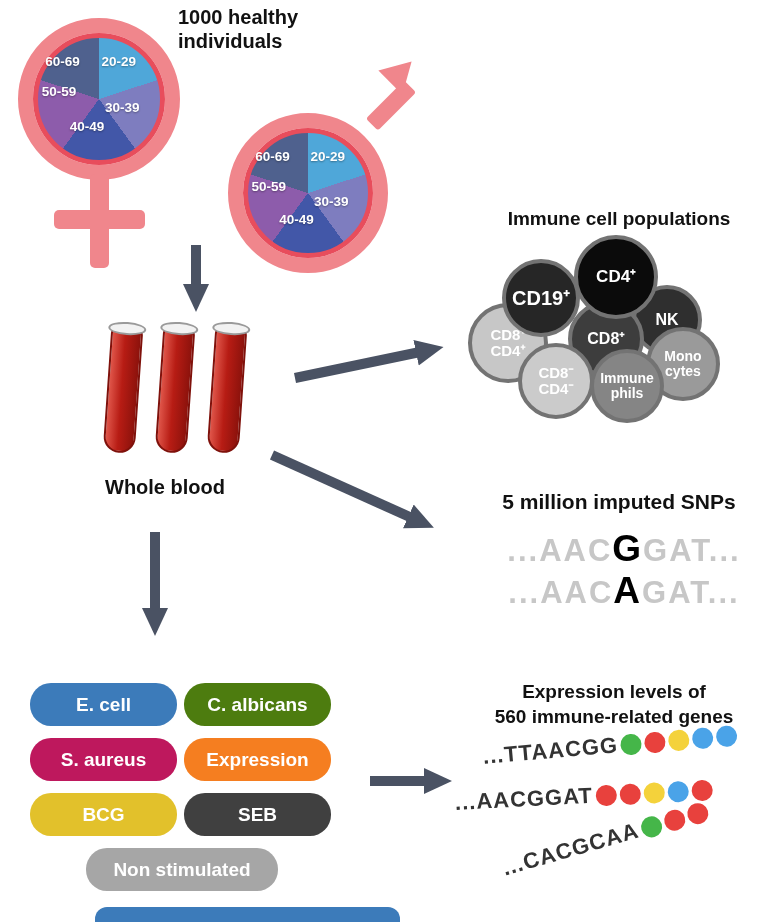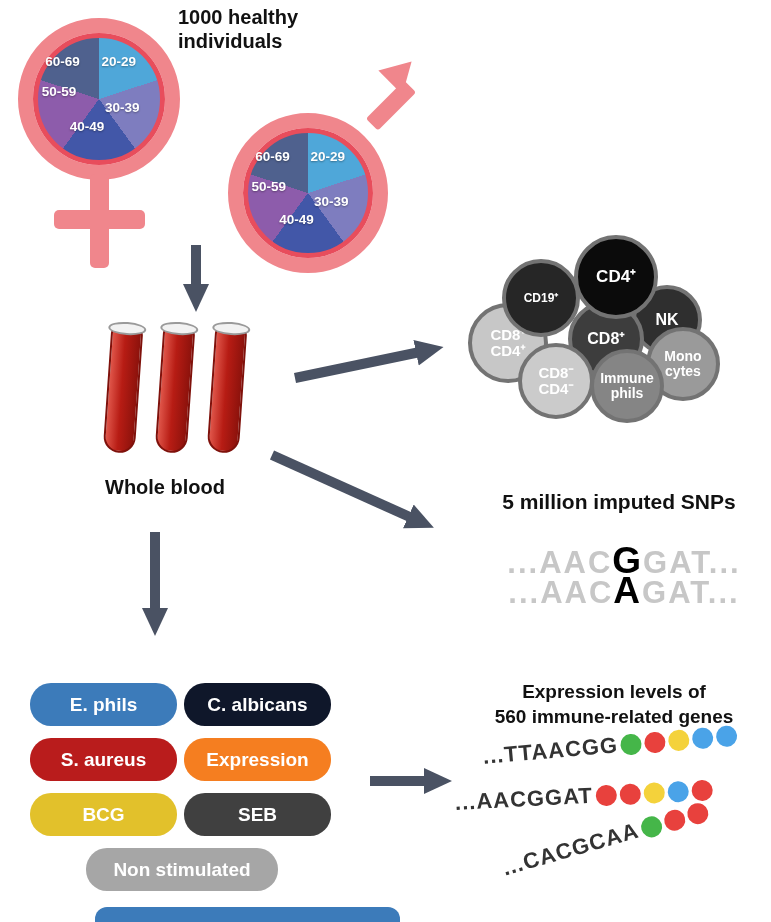--- a/index.html
+++ b/index.html
@@ -59,33 +59,33 @@
     background:linear-gradient(90deg,#e0564a 0%, var(--blood,#b71c14) 45%, #8c120c 100%);
     border:2px solid #7f110b; border-radius:5px 5px 16px 16px; box-sizing:border-box; }
   .tube-rim { position:absolute; left:0; top:0; width:38px; height:13px; background:#f2f2f2;
     border:2px solid #9a9a9a; border-radius:50%; box-sizing:border-box; z-index:2; }
 
   
   .cells { position:absolute; left:468px; top:233px; width:302px; height:212px; }
   .cell { position:absolute; border-radius:50%; border:4px solid #737373; box-sizing:border-box;
     display:flex; align-items:center; justify-content:center; text-align:center; color:#fff;
     font-weight:bold; line-height:1.05; white-space:pre-line; }
-  .c-cd19   { left:34px;  top:26px;  width:78px; height:78px; font-size:12px; }
+  .c-cd19   { left:34px;  top:26px;  width:78px; height:78px; font-size:20px; }
   .c-cd4    { left:106px; top:2px;   width:84px; height:84px; font-size:17px; }
   .c-nk     { left:164px; top:52px;  width:70px; height:70px; font-size:16px; }
   .c-cd8    { left:100px; top:68px;  width:76px; height:76px; font-size:16px; }
   .c-cd8cd4 { left:0px;   top:70px;  width:80px; height:80px; font-size:15px; }
   .c-mono   { left:178px; top:94px;  width:74px; height:74px; font-size:14px; }
   .c-neutro { left:122px; top:116px; width:74px; height:74px; font-size:14px; }
   .c-dn     { left:50px;  top:110px; width:76px; height:76px; font-size:15px; }
 
   
   .snp-row { position:absolute; left:478px; width:292px; text-align:center; font-weight:bold;
     font-size:31px; letter-spacing:2px; color:#c7c7c7; }
-  .snp-1 { top:528px;margin-top:12px; } .snp-2 { top:570px; }
+  .snp-1 { top:528px; } .snp-2 { top:570px; }
   .snp-var { color:#000; font-size:37px; }
 
   
   .pill { position:absolute; width:147px; height:43px; border-radius:21px; color:#fff;
     font-weight:bold; font-size:19px; display:flex; align-items:center; justify-content:center; }
   .p-0 { left:30px;  top:683px; } .p-1 { left:184px; top:683px; }
   .p-2 { left:30px;  top:738px; } .p-3 { left:184px; top:738px; }
   .p-4 { left:30px;  top:793px; } .p-5 { left:184px; top:793px; }
   .p-6 { left:86px;  top:848px; width:192px;text-align:center; }
   .partial-bar { position:absolute; left:95px; top:907px; width:305px; height:15px;
@@ -161,42 +161,43 @@
       <div class="tube-rim"></div>
       <div class="tube-body"></div>
     </div>
     <div class="tube t3">
       <div class="tube-rim"></div>
       <div class="tube-body"></div>
     </div>
   </div>
   <div class="blood-label">Whole blood</div>
 
+  <div class="immune-title">Immune cell populations</div>
   <div class="cells">
     <div class="cell c-cd8cd4" style="background: rgb(199, 199, 199);">CD8⁺
 CD4⁺</div>
     <div class="cell c-cd19" style="background: rgb(38, 38, 38);">CD19⁺</div>
     <div class="cell c-nk" style="background: rgb(47, 47, 47);">NK</div>
     <div class="cell c-mono" style="background: rgb(154, 154, 154);">Mono
 cytes</div>
     <div class="cell c-cd8" style="background: rgb(61, 61, 61);">CD8⁺</div>
     <div class="cell c-dn" style="background: rgb(203, 203, 203);">CD8⁻
 CD4⁻</div>
     <div class="cell c-neutro" style="background: rgb(133, 133, 133);">Immune
 phils</div>
     <div class="cell c-cd4" style="background: rgb(11, 11, 11);">CD4⁺</div>
   </div>
 
   <div class="snps-title">5 million imputed SNPs</div>
   <div class="snp-row snp-1"><span>...AAC</span><span class="snp-var">G</span><span>GAT...</span></div>
   <div class="snp-row snp-2"><span>...AAC</span><span class="snp-var">A</span><span>GAT...</span></div>
 
-  <div class="pill p-0" style="background: rgb(60, 123, 186);">E. phils</div>
-  <div class="pill p-1" style="background: #0f172a;">C. albicans</div>
-  <div class="pill p-2" style="background: #b91c1c;">S. aureus</div>
+  <div class="pill p-0" style="background: rgb(60, 123, 186);">E. cell</div>
+  <div class="pill p-1" style="background: #4d7c0f;">C. albicans</div>
+  <div class="pill p-2" style="background: #be185d;">S. aureus</div>
   <div class="pill p-3" style="background: rgb(245, 126, 32);">Expression</div>
   <div class="pill p-4" style="background: rgb(226, 193, 43);">BCG</div>
   <div class="pill p-5" style="background: #404040;">SEB</div>
   <div class="pill p-6" style="background: rgb(166, 166, 166);">Non stimulated</div>
   <div class="partial-bar" style="background: rgb(60, 123, 186);"></div>
 
   <div class="expr-title preline">Expression levels of
 560 immune-related genes</div>
 
   <div class="expr-row er-0">

